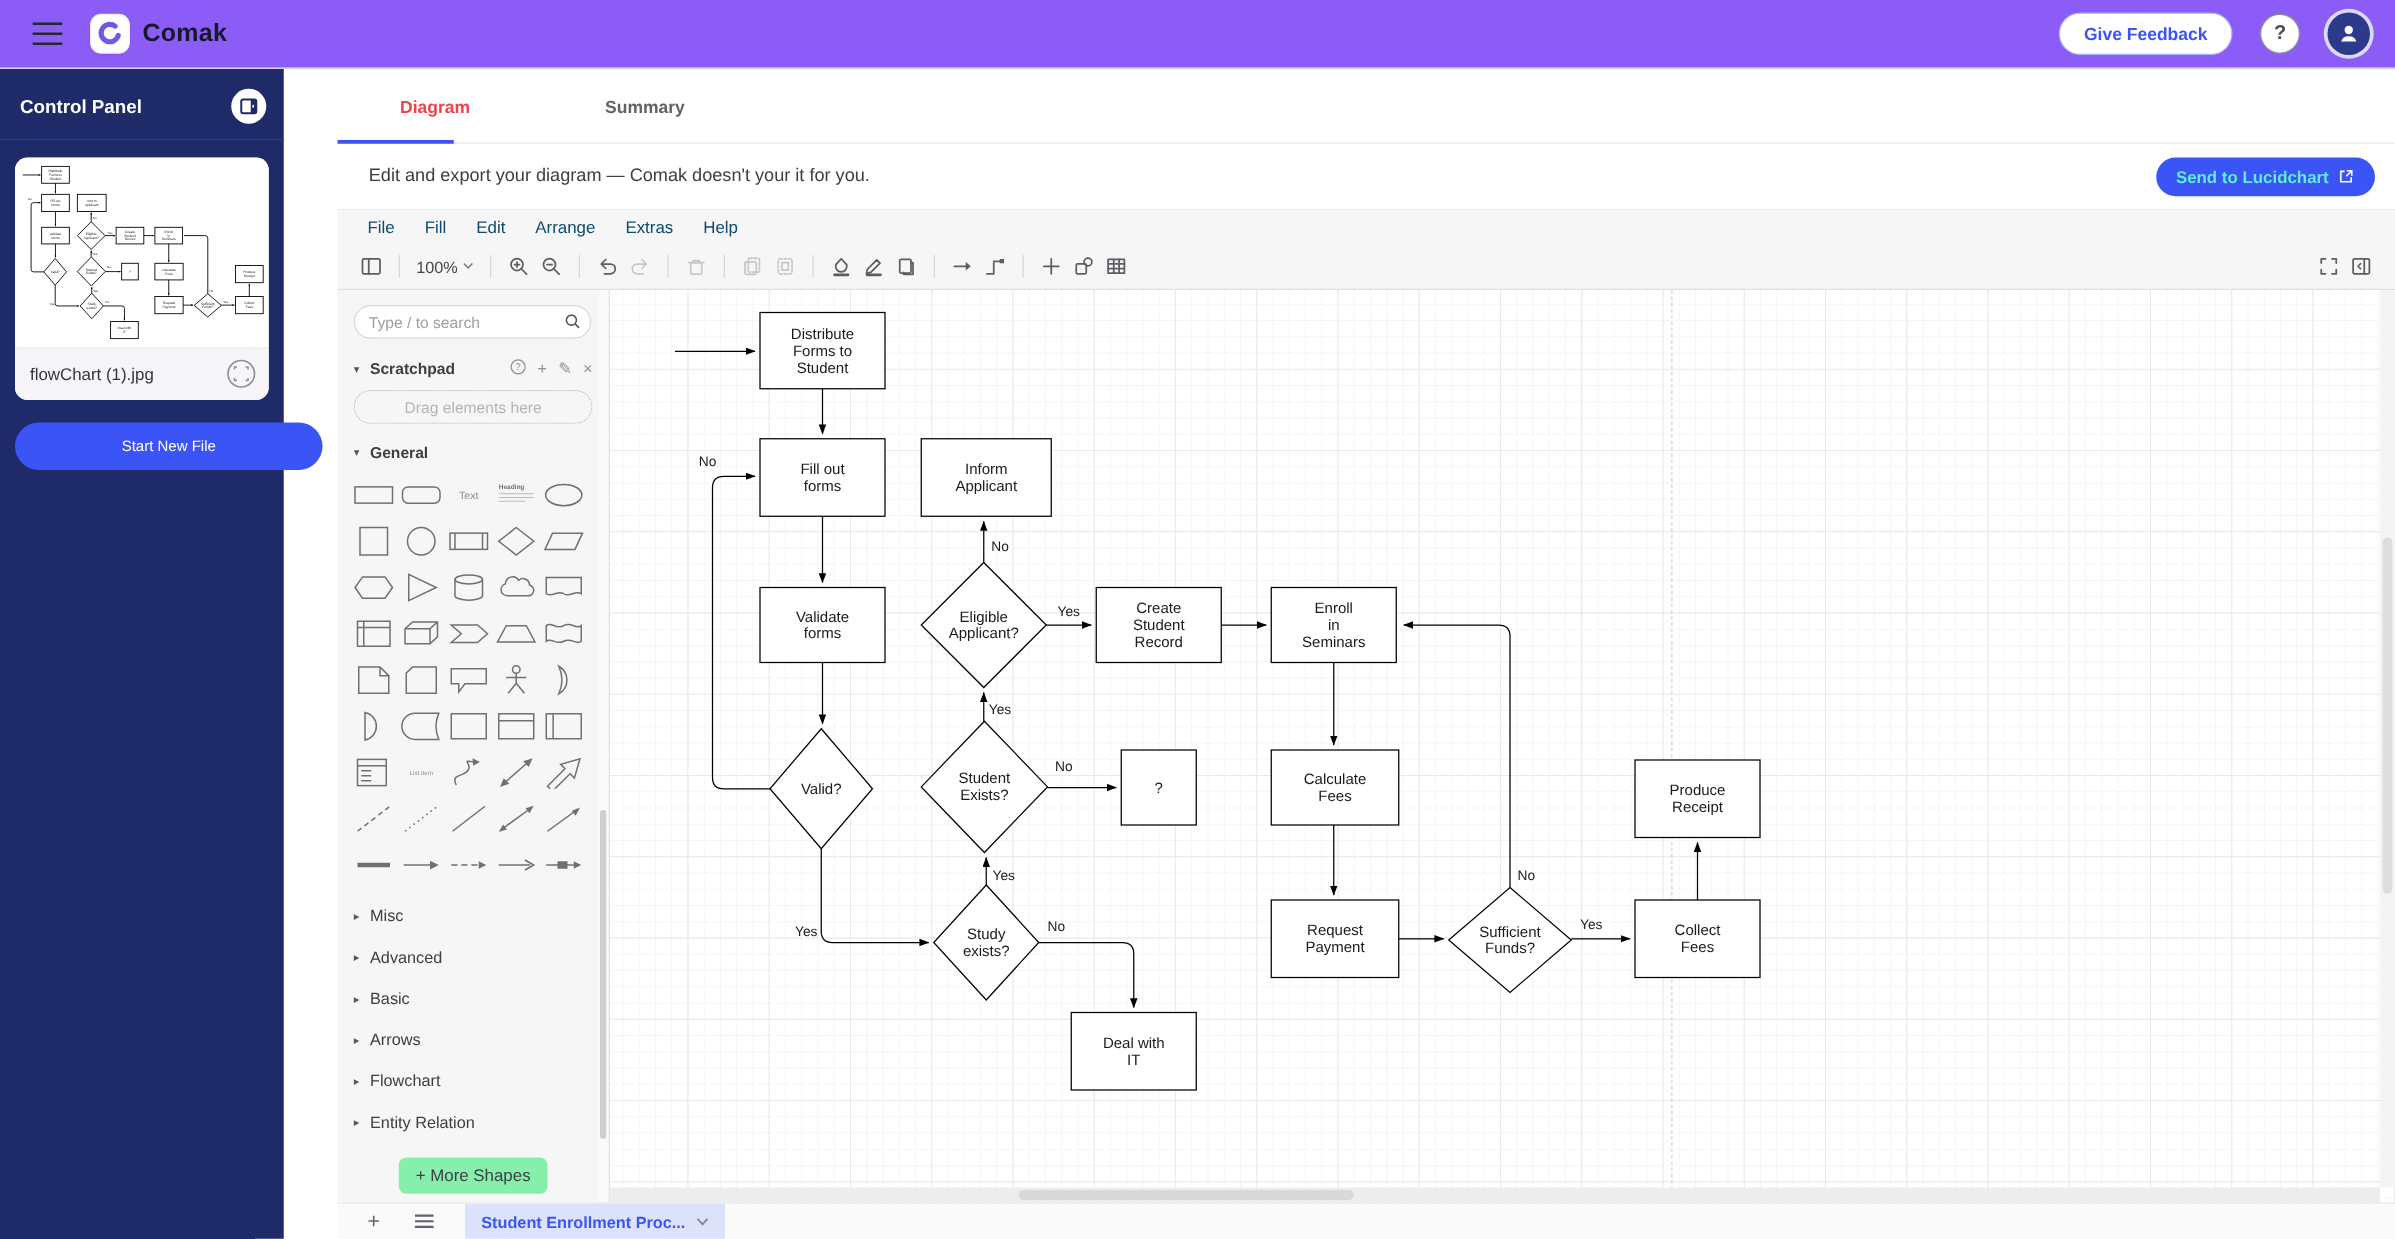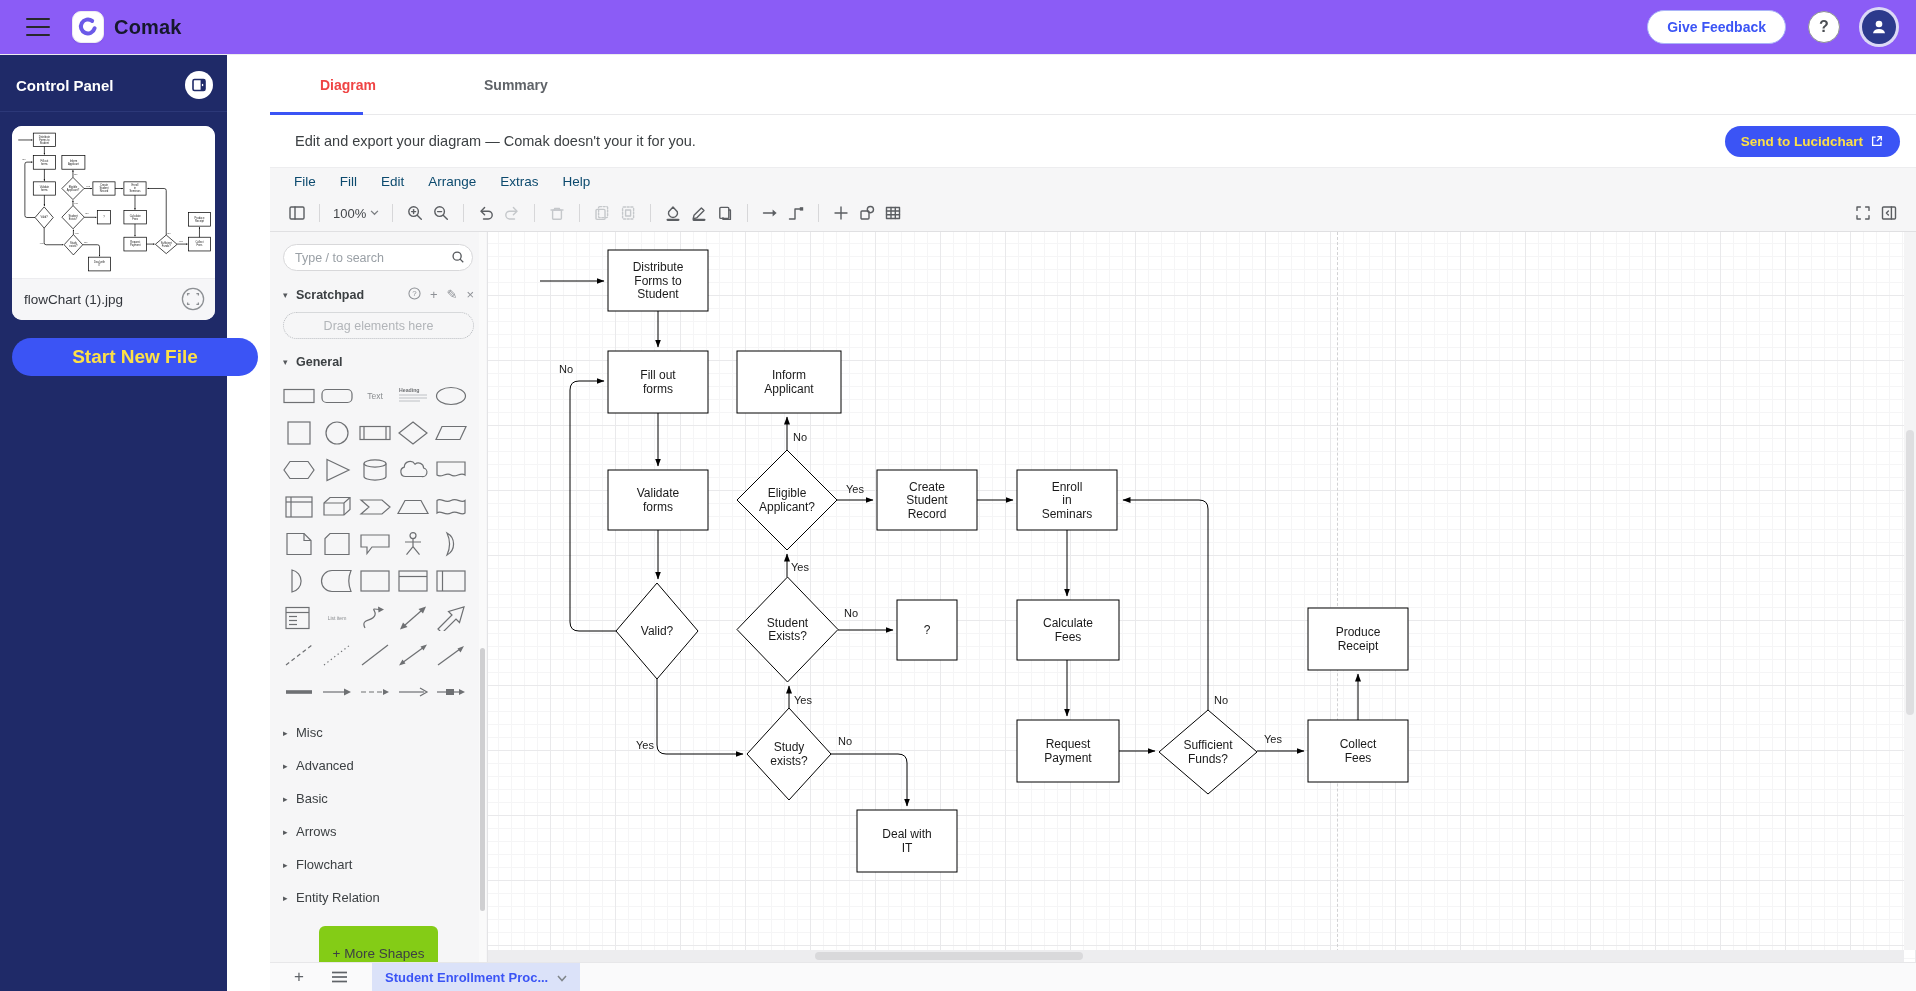--- a/index.html
+++ b/index.html
@@ -19,34 +19,34 @@
   
   #sidebar { position:absolute; top:55px; left:0; width:227px; bottom:0; background:#1f2a68; z-index:20; }
   .sidebar-head { display:flex; align-items:center; justify-content:space-between; padding:16px 14px 12px 16px; border-bottom:1px solid #2c3878; }
   .sidebar-title { color:#fff; font-size:15px; font-weight:700; }
   .collapse-circle { width:28px; height:28px; background:#fff; border-radius:50%; display:flex; align-items:center; justify-content:center; cursor:pointer; }
   .file-card { margin:14px 12px 0 12px; background:#fff; border-radius:10px; overflow:hidden; }
   .file-thumb { height:152px; display:flex; align-items:center; justify-content:center; background:#fff; }
   .file-meta { display:flex; align-items:center; justify-content:space-between; padding:8px 10px 9px 12px; background:#f6f6f8; border-top:1px solid #ececef; }
   .file-name { font-size:13.5px; color:#33363c; }
   .expand-btn { width:24px; height:24px; cursor:pointer; }
-  .start-btn { margin:18px 12px 0 12px; height:38px; border-radius:999px; background:#3b54f5; color:#fde047; font-size:19px; font-weight:700; display:flex; align-items:center; justify-content:center; cursor:pointer; border:none; width:246px; }
+  .start-btn { margin:18px 12px 0 12px; height:38px; border-radius:999px; background:#3b54f5; color:#ffffff; font-size:12px; font-weight:400; display:flex; align-items:center; justify-content:center; cursor:pointer; border:none; width:246px; }
 
   
   #main { position:absolute; top:55px; left:270px; right:0; bottom:0; background:#fff; }
 
   .tabbar { position:relative; height:60px; border-bottom:1px solid #e9e9eb; display:flex; align-items:center; }
   .tab { font-size:14px; cursor:pointer; }
   .tab.active { color:#ef4444; font-weight:700; margin-left:50px; }
   .tab.inactive { color:#5f6368; font-weight:600; margin-left:108px; }
   .tab-underline { position:absolute; left:0; bottom:-1px; width:93px; height:3px; background:#3b54f5; }
 
   .notice { height:53px; border-bottom:1px solid #ededef; display:flex; align-items:center; padding:0 16px 0 25px; }
   .notice-text { font-size:14.5px; color:#3c4043; }
-  .lucid-btn { margin-left:auto; background:#3b54f5; color:#fde047; border:none; border-radius:999px; font-size:13.5px; font-weight:700; padding:8px 16px; display:flex; align-items:center; gap:7px; cursor:pointer; }
+  .lucid-btn { margin-left:auto; background:#3b54f5; color:#5eead4; border:none; border-radius:999px; font-size:13.5px; font-weight:700; padding:8px 16px; display:flex; align-items:center; gap:7px; cursor:pointer; }
 
   .menubar { height:27px; background:#f6f6f7; display:flex; align-items:center; padding-left:24px; gap:24px; }
   .menubar span { font-size:13.5px; color:#0c4a6e; cursor:pointer; }
 
   .toolbar { height:37px; background:#f6f6f7; border-bottom:1px solid #e0e0e2; display:flex; align-items:center; padding:0 14px; position:relative; }
   .tb-sep { width:1px; height:18px; background:#d7d7d9; margin:0 9px; }
   .tb-btn { width:26px; height:26px; display:flex; align-items:center; justify-content:center; color:#5b5e62; cursor:pointer; border-radius:4px; }
   .tb-btn.disabled { color:#c5c8cb; cursor:default; }
   .zoom-ctl { display:flex; align-items:center; gap:4px; color:#44474b; font-size:13px; cursor:pointer; padding:0 4px; }
   .tb-right { position:absolute; right:14px; display:flex; align-items:center; }
@@ -64,21 +64,21 @@
   .panel-row-label { font-size:12.5px; color:#3c4043; font-weight:600; }
   .scratch-actions { margin-left:auto; display:flex; align-items:center; gap:9px; color:#8e9196; }
   .scratch-actions span { cursor:pointer; font-size:13px; line-height:1; }
   .dropzone { margin-top:10px; border:1.4px dotted #b8bbbf; border-radius:14px; height:27px; display:flex; align-items:center; justify-content:center; color:#b2b5b9; font-size:12.5px; }
   .shape-grid { margin-top:8px; display:grid; grid-template-columns:repeat(5,38px); grid-auto-rows:37px; margin-left:-3px; }
   .shape-cell { display:flex; align-items:center; justify-content:center; cursor:pointer; border-radius:4px; }
   .shape-cell svg { stroke:#6e7073; fill:none; stroke-width:1.2; }
   .section-list { margin-top:6px; }
   .section-item { display:flex; align-items:center; padding:9px 0; cursor:pointer; }
   .section-item .panel-row-label { font-weight:400; font-size:13px; }
-  .more-shapes { margin:12px auto 0 auto; width:fit-content; background:#84cc16; color:#3c4043; font-size:13.5px; border-radius:6px; padding:20px 14px; cursor:pointer; }
+  .more-shapes { margin:12px auto 0 auto; width:fit-content; background:#86efac; color:#3c4043; font-size:13.5px; border-radius:6px; padding:7px 14px; cursor:pointer; }
   .panel-scroll { position:absolute; right:1px; top:0; bottom:0; width:7px; background:#fafafa; }
   .panel-scroll .thumb { position:absolute; left:1px; width:5px; top:57%; height:36%; background:#cfcfd1; border-radius:3px; }
 
   .canvas { position:absolute; left:218px; top:0; right:0; bottom:0; background-color:#fff;
     background-image:
       linear-gradient(#e9e9eb 1px, transparent 1px),
       linear-gradient(90deg,#e9e9eb 1px, transparent 1px),
       linear-gradient(#f5f5f6 1px, transparent 1px),
       linear-gradient(90deg,#f5f5f6 1px, transparent 1px);
     background-size:65px 65px,65px 65px,13px 13px,13px 13px;

